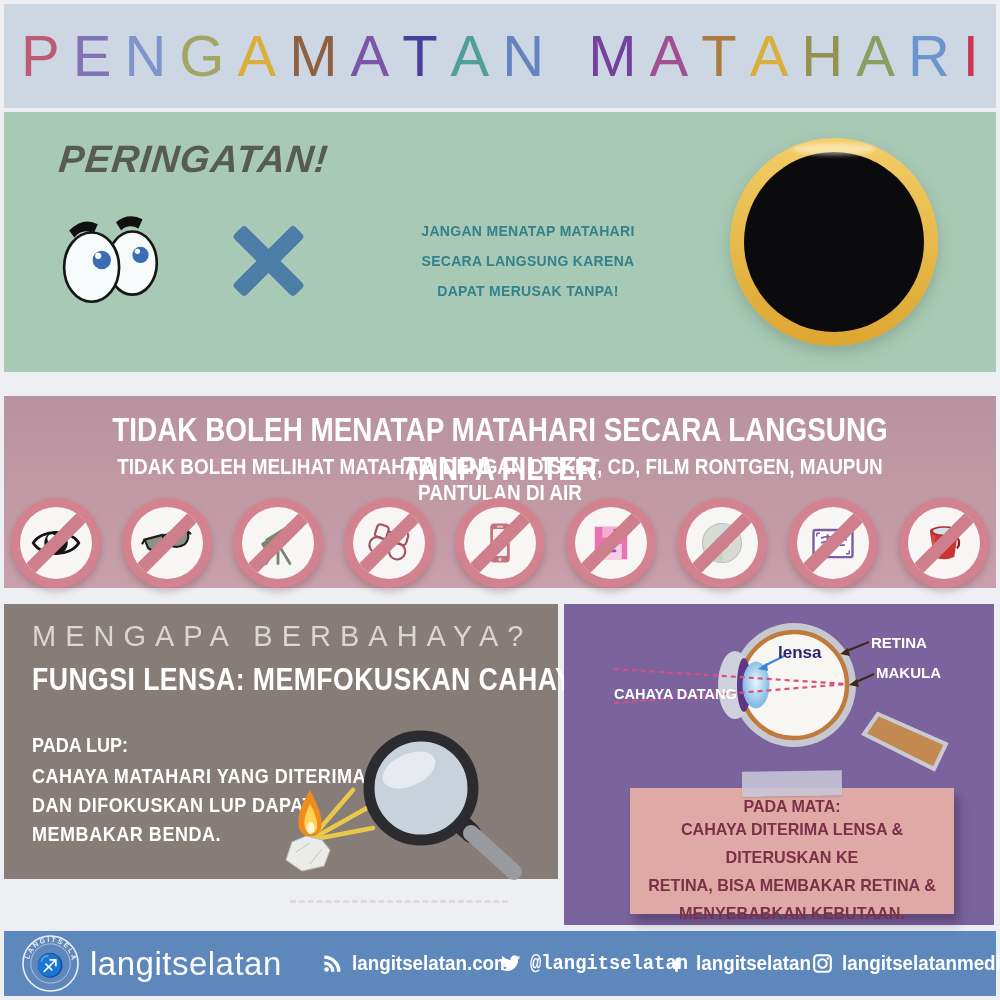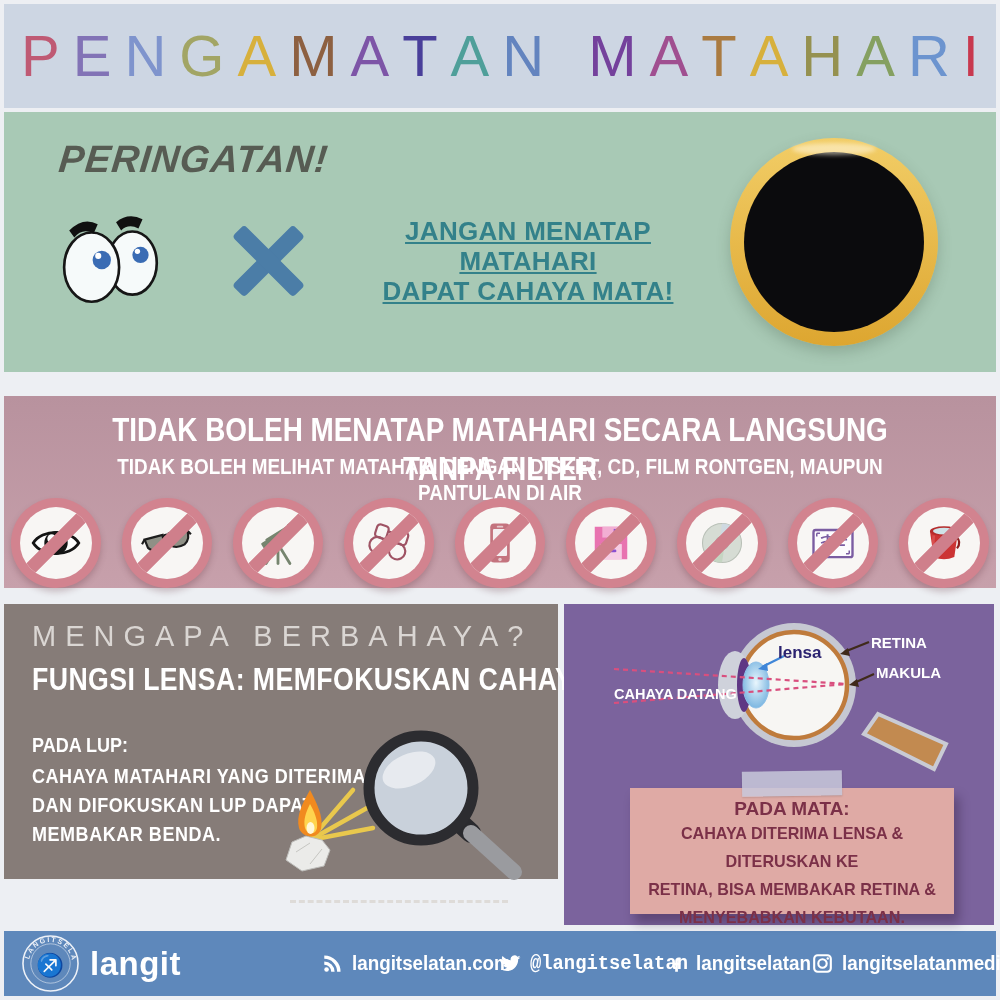--- a/index.html
+++ b/index.html
@@ -20,22 +20,22 @@
   .peringatan{position:absolute;left:55px;top:26px;font-size:38px;font-weight:800;
     font-style:italic;color:var(--heading-gray,#575c53);transform:skewX(-6deg);
     letter-spacing:1px;}
   .eyes-wrap{position:absolute;left:53px;top:90px;width:112px;height:116px;}
   .x-mark{position:absolute;left:228px;top:108px;width:72px;height:82px;}
   .x-mark::before,.x-mark::after{content:"";position:absolute;left:50%;top:-2px;bottom:-2px;
     width:17px;margin-left:-8.5px;background:var(--cross-blue,#4b7da7);border-radius:4px;}
   .x-mark::before{transform:rotate(45deg);}
   .x-mark::after{transform:rotate(-45deg);}
   .warning-text{position:absolute;left:335px;top:104px;width:378px;text-align:center;
-    font-size:26px;font-weight:bold;color:var(--warning-text,#33818a);
-    line-height:30px;letter-spacing:.3px;text-decoration:underline;}
+    font-size:14px;font-weight:bold;color:var(--warning-text,#33818a);
+    line-height:30px;letter-spacing:.3px;}
   .eclipse{position:absolute;left:726px;top:26px;width:208px;height:208px;border-radius:50%;
     background:linear-gradient(180deg,#f2cd66,#dda630);box-shadow:0 6px 14px rgba(60,80,60,.25);}
   .eclipse-disc{position:absolute;inset:14px;border-radius:50%;background:#0b0b0d;}
   .eclipse-glint{position:absolute;top:5px;left:30%;width:40%;height:12px;border-radius:50%;
     background:rgba(255,248,225,.55);filter:blur(2px);}
 
   
   .sec-prohibit{top:396px;height:192px;
     background:linear-gradient(180deg,var(--pink-top,#b8929e),var(--pink-bottom,#c7a0ab));}
   .pro-h1{position:absolute;left:0;right:0;top:14px;text-align:center;color:#fff;
@@ -65,33 +65,33 @@
   .lup-illu{position:absolute;left:262px;top:92px;}
   .dashed-sep{position:absolute;left:286px;top:296px;width:218px;
     border-top:3px dashed #dcd8d4;opacity:.85;}
 
   
   .sec-eye{top:604px;left:564px;width:430px;height:321px;background:var(--purple-bg,#7b639d);}
   .eye-svg{position:absolute;left:14px;top:2px;}
   .note{position:absolute;left:66px;top:184px;width:324px;height:126px;z-index:1;
     background:var(--note-bg,#dfaaa5);box-shadow:5px 9px 10px rgba(40,20,50,.35);
     text-align:center;padding-top:10px;}
-  .note-title{font-size:19px;font-weight:bold;color:var(--note-text,#7b3048);}
+  .note-title{font-size:16px;font-weight:bold;color:var(--note-text,#7b3048);}
   .note-lines{font-size:17px;font-weight:bold;color:var(--note-text,#7b3048);line-height:28px;
     transform:scaleX(.95);transform-origin:center;}
   .tape{position:absolute;left:178px;top:167px;width:100px;height:25px;z-index:2;
     background:rgba(200,200,218,.85);transform:rotate(-1deg);
     box-shadow:0 1px 2px rgba(0,0,0,.15);}
 
   
   .sec-footer{top:931px;height:65px;background:var(--footer-bg,#5e88bb);}
   .logo-seal{position:absolute;left:16px;top:2px;}
   .brand{position:absolute;left:86px;top:0;height:65px;display:flex;align-items:center;
     font-size:33px;color:#fff;letter-spacing:.5px;}
-  .brand-bold{font-weight:bold;}
+  .brand-bold{font-weight:normal;}
   .brand-light{font-weight:400;opacity:.95;}
   .flink{position:absolute;top:0;height:100%;display:flex;align-items:center;gap:9px;}
   .flink svg{width:21px;height:21px;flex:0 0 auto;}
   .flabel{color:#fff;font-size:20px;font-weight:bold;transform:scaleX(.94);
     transform-origin:left;white-space:nowrap;}
   .flink-0{left:318px;text-align:center;}.flink-1{left:496px;font-family:Liberation Mono, monospace;}.flink-2{left:662px;}.flink-3{left:808px;}
 </style>
 </head>
 <body>
 
@@ -131,21 +131,22 @@
         <ellipse cx="34" cy="62" rx="27" ry="34" fill="#f6fafa" stroke="#161616" stroke-width="2.6"></ellipse>
         <circle cx="44" cy="55" r="9" fill="#3a6cb4"></circle>
           <circle cx="40.5" cy="51" r="3" fill="#fff"></circle>
         <path d="M12,26 Q26,12 40,20 L36,29 Q25,23 17,33 Z" fill="#101010"></path>
         <path d="M58,18 Q70,8 84,15 L80,24 Q70,19 63,26 Z" fill="#101010"></path>
       </svg>
     </div>
     <div class="x-mark"></div>
     <div class="warning-text">
         <div>JANGAN MENATAP MATAHARI</div>
-        <div>DAPAT CAHAYA MATA!</div>
+        <div>SECARA LANGSUNG KARENA</div>
+        <div>DAPAT MERUSAK TANPA!</div>
       </div>
     <div class="eclipse">
       <div class="eclipse-disc"></div>
       <div class="eclipse-glint"></div>
     </div>
   </div>
 
   <div class="sec sec-prohibit">
     <div class="pro-h1">TIDAK BOLEH MENATAP MATAHARI SECARA LANGSUNG TANPA FILTER</div>
     <div class="pro-h2">TIDAK BOLEH MELIHAT MATAHARI DENGAN DISKET, CD, FILM RONTGEN, MAUPUN PANTULAN DI AIR</div>
@@ -360,20 +361,21 @@
         </defs>
       <circle cx="31" cy="31" r="28" fill="none" stroke="#eef2f8" stroke-width="1.6"></circle>
       <circle cx="31" cy="31" r="20" fill="none" stroke="#eef2f8" stroke-width=".8" opacity=".7"></circle>
       <text font-size="7" letter-spacing="1.8" fill="#eef2f8" font-weight="bold">
         <textPath href="#sealTop" startOffset="6%">LANGITSELATAN</textPath>
       </text>
       <text x="31" y="41" text-anchor="middle" font-size="23" fill="#eef2f8">♐</text>
     </svg>
     <div class="brand">
       <span class="brand-bold">langit</span>
+        <span class="brand-light">selatan</span>
     </div>
     <div>
         <div class="flink flink-0">
           <svg viewBox="0 0 24 24" fill="#fff">
             <circle cx="5.2" cy="18.8" r="2.6"></circle>
             <path d="M2.6,9.6 a11.8,11.8 0 0 1 11.8,11.8 h-3.9 a7.9,7.9 0 0 0 -7.9,-7.9 Z"></path>
             <path d="M2.6,2.8 a18.6,18.6 0 0 1 18.6,18.6 h-3.9 A14.7,14.7 0 0 0 2.6,6.7 Z"></path>
           </svg>
           <span class="flabel">langitselatan.com</span>
         </div>

